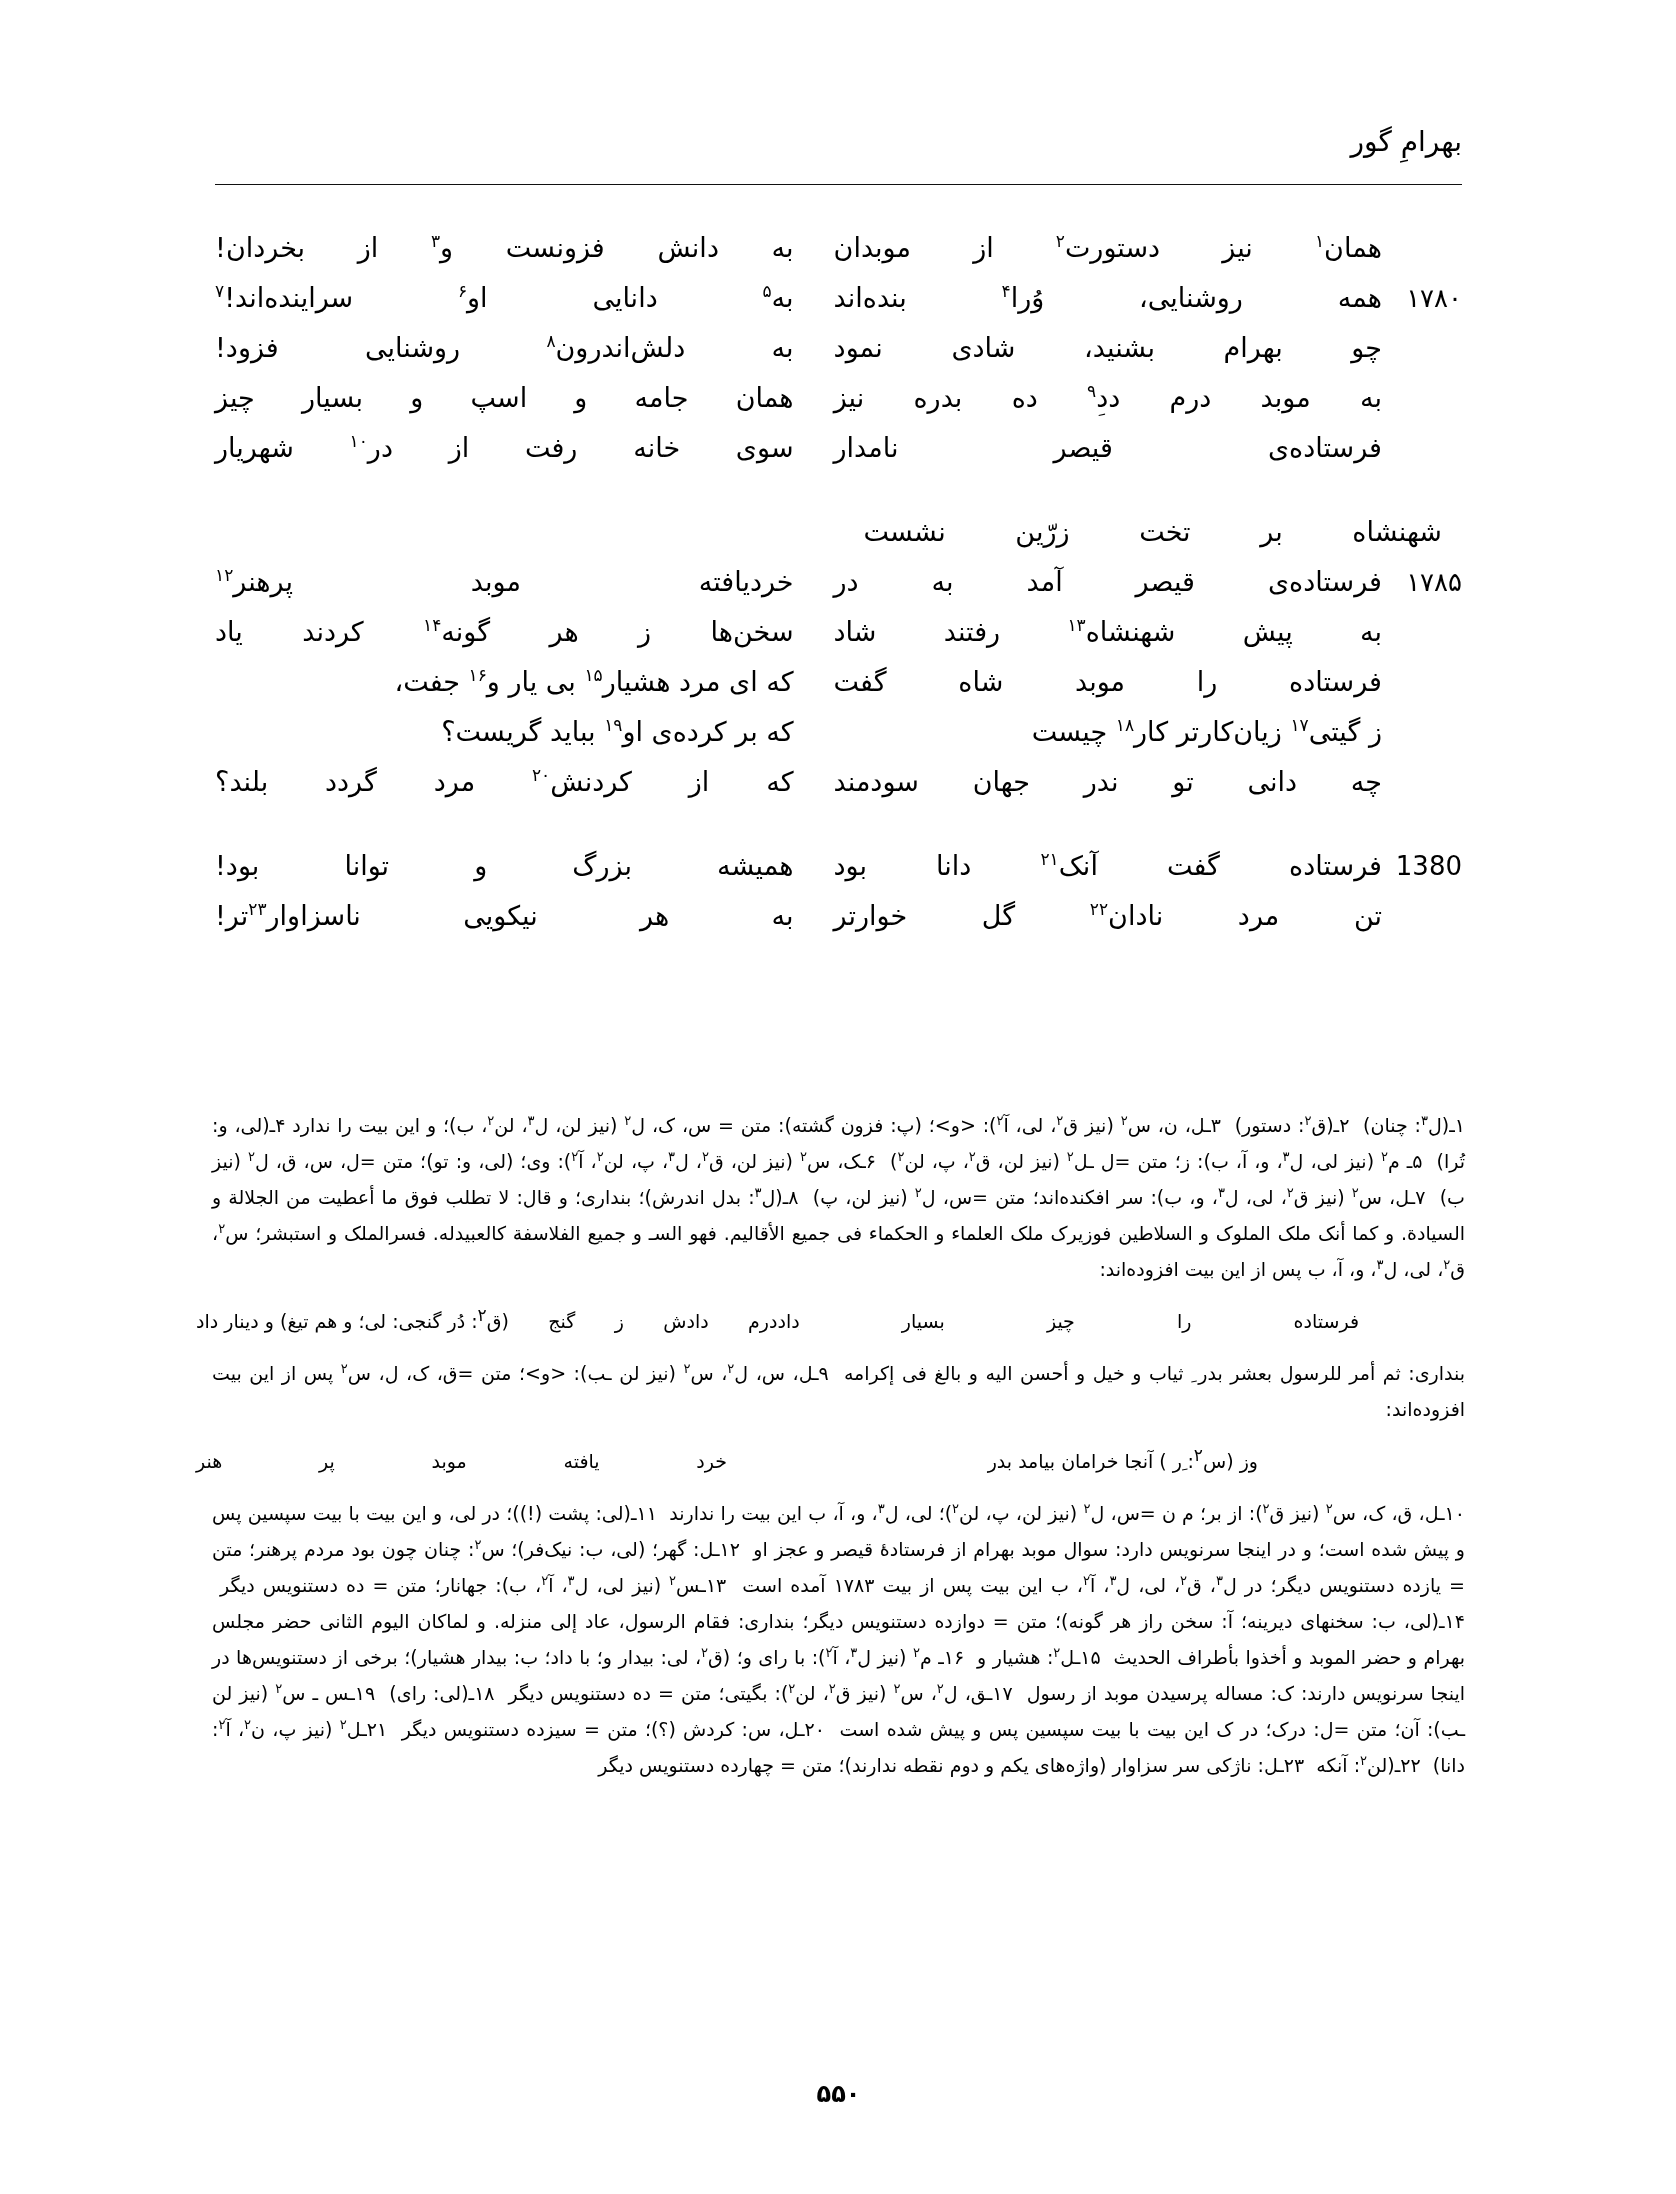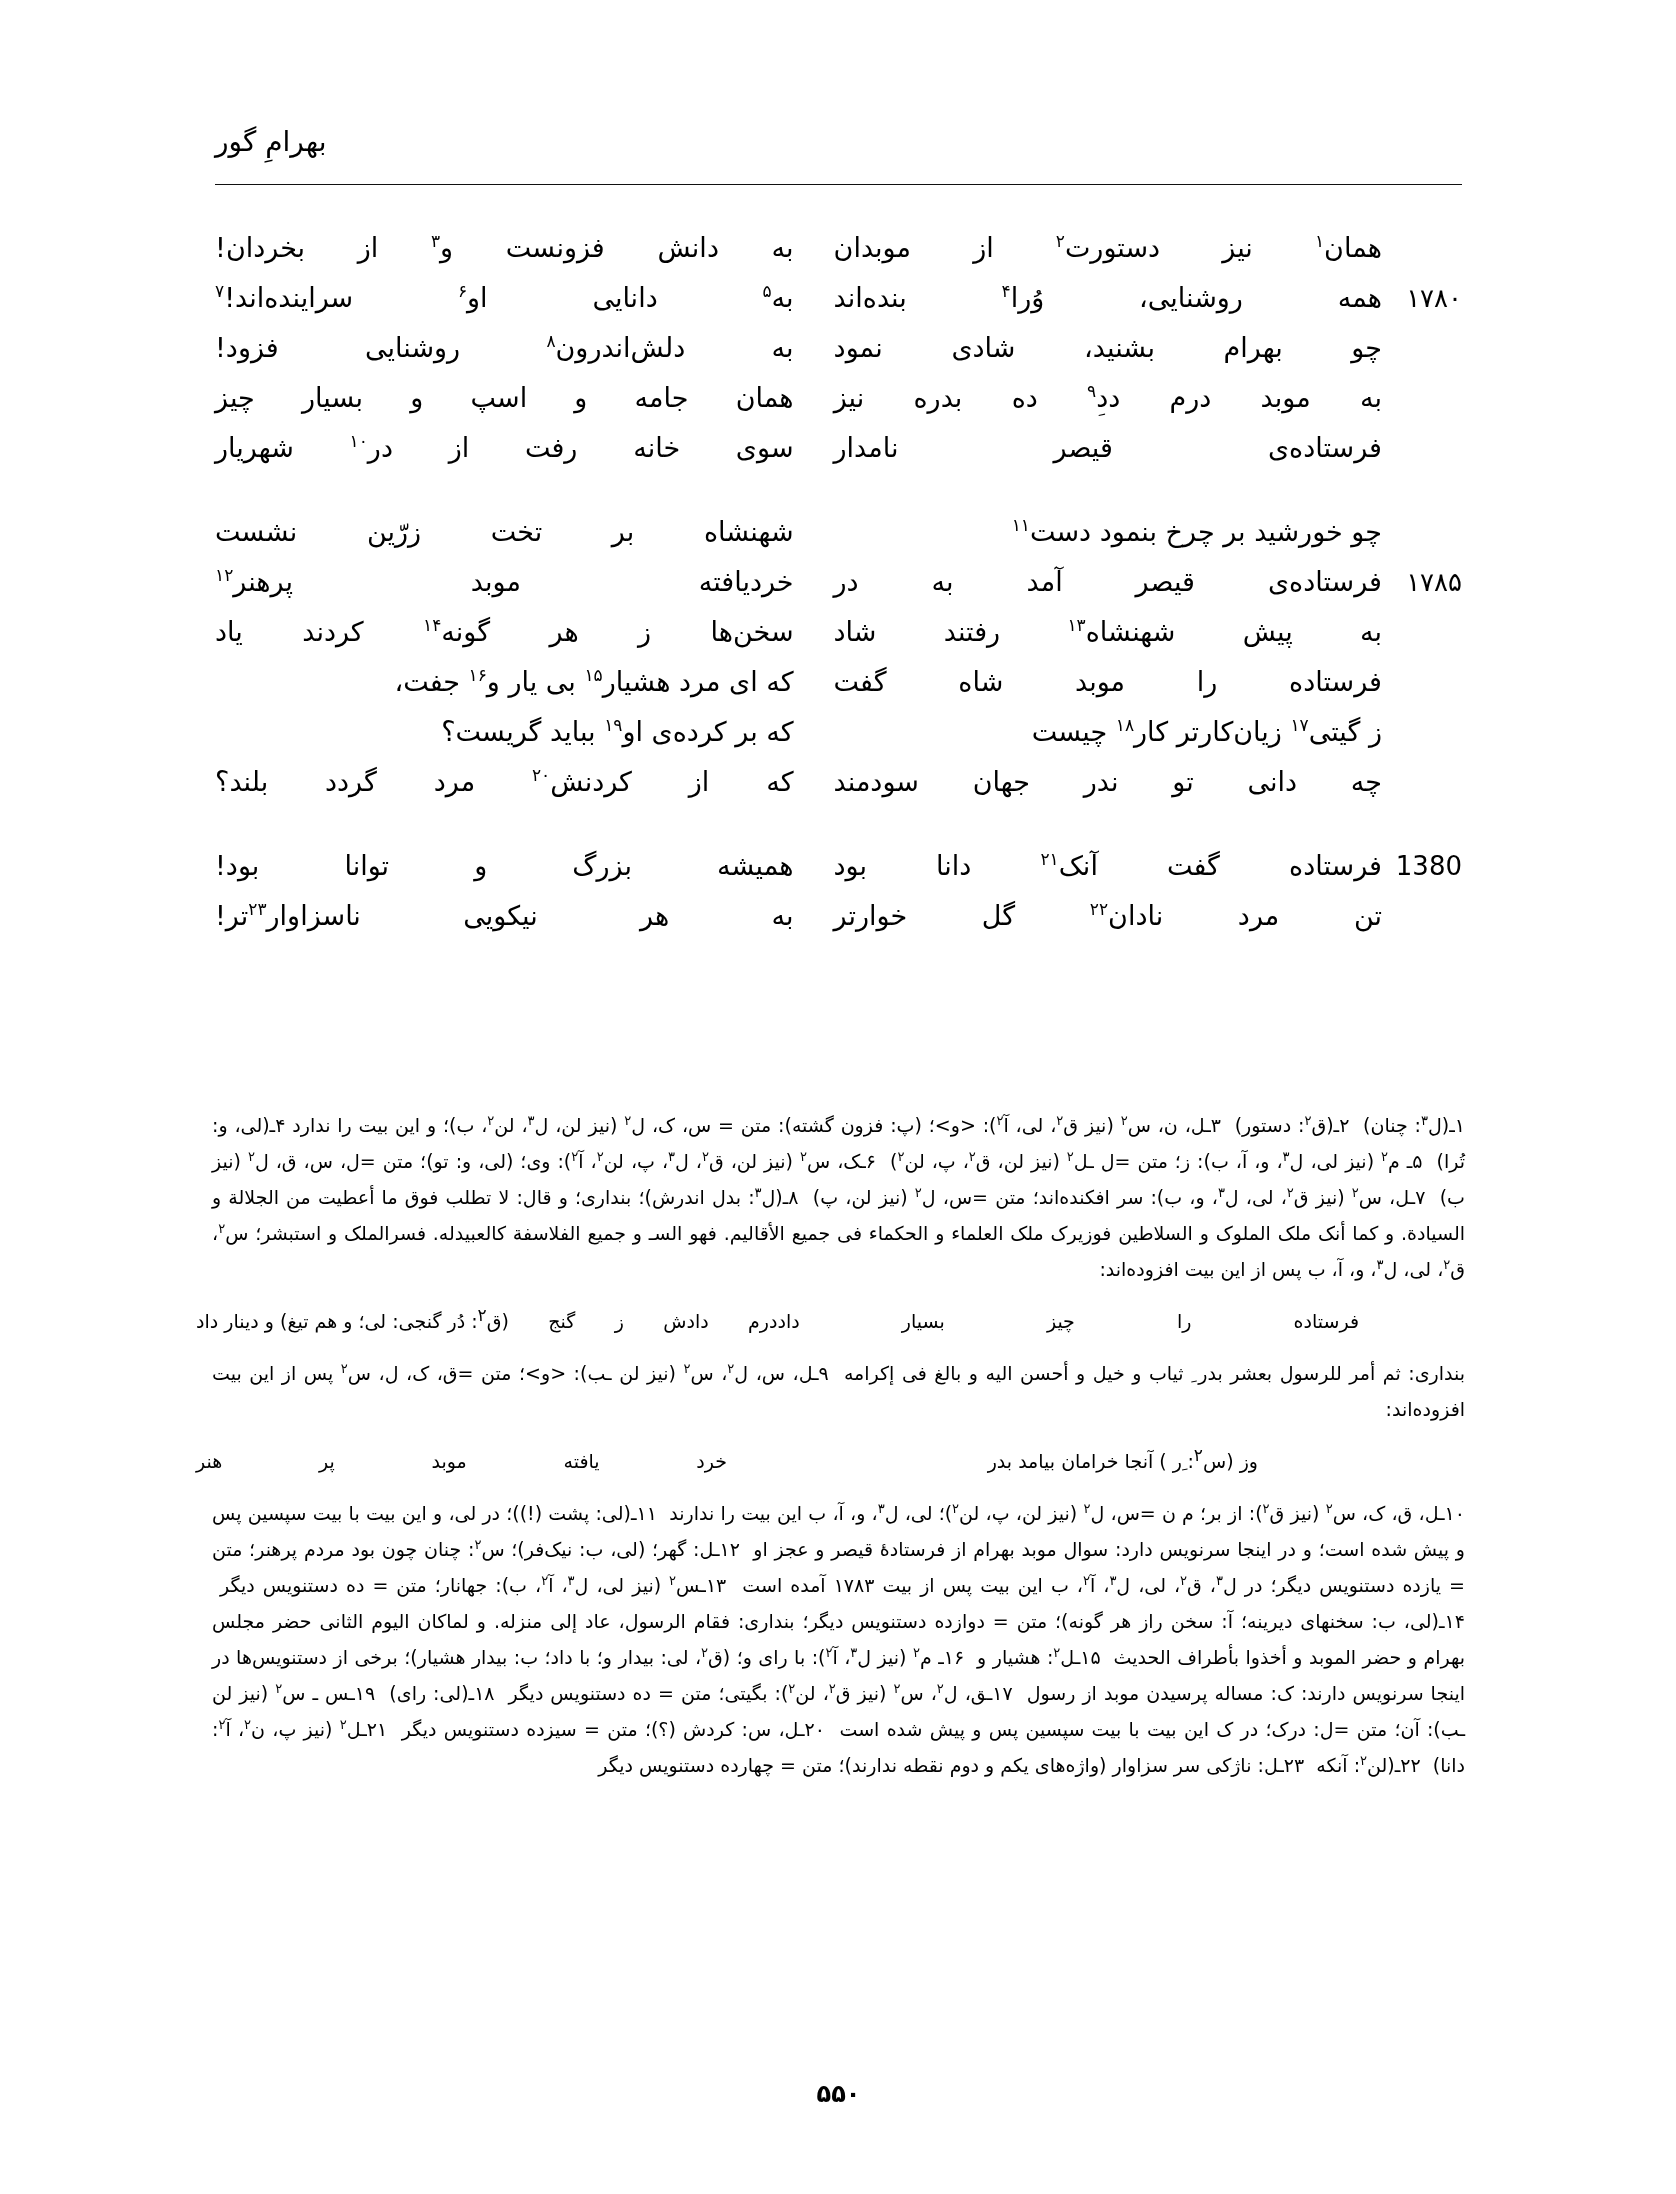--- a/index.html
+++ b/index.html
@@ -17,21 +17,21 @@
   }
 
   
   .runhead-wrap{
     position:absolute;
     top:128px;
     right:215px;
     left:215px;
   }
   .runhead{
-    text-align:left;
+    text-align:right;
     font-size:27px;
     line-height:1;
     padding-left:0;
     padding-right:0;
     direction:rtl;
     margin-bottom:24px;
     padding-bottom:4px;
   }
   .runhead-text{
     display:inline-block;
@@ -272,26 +272,20 @@
               <span class="w">رفت</span>
               <span class="w">از</span>
               <span class="w">در<sup>۱۰</sup></span>
               <span class="w">شهریار</span>
             </div>
           </div>
         </div>
       </div>
       <div class="stanza">
         <div class="line">
-          <div class="hemi hemi-right">
-            <div class="numcol"></div>
-            <div class="txt solid">
-              <span class="w">چو خورشید بر چرخ بنمود دست<sup>۱۱</sup></span>
-            </div>
-          </div>
           <div class="hemi hemi-left">
             <div class="txt">
               <span class="w">شهنشاه</span>
               <span class="w">بر</span>
               <span class="w">تخت</span>
               <span class="w">زرّین</span>
               <span class="w">نشست</span>
             </div>
           </div>
         </div>

